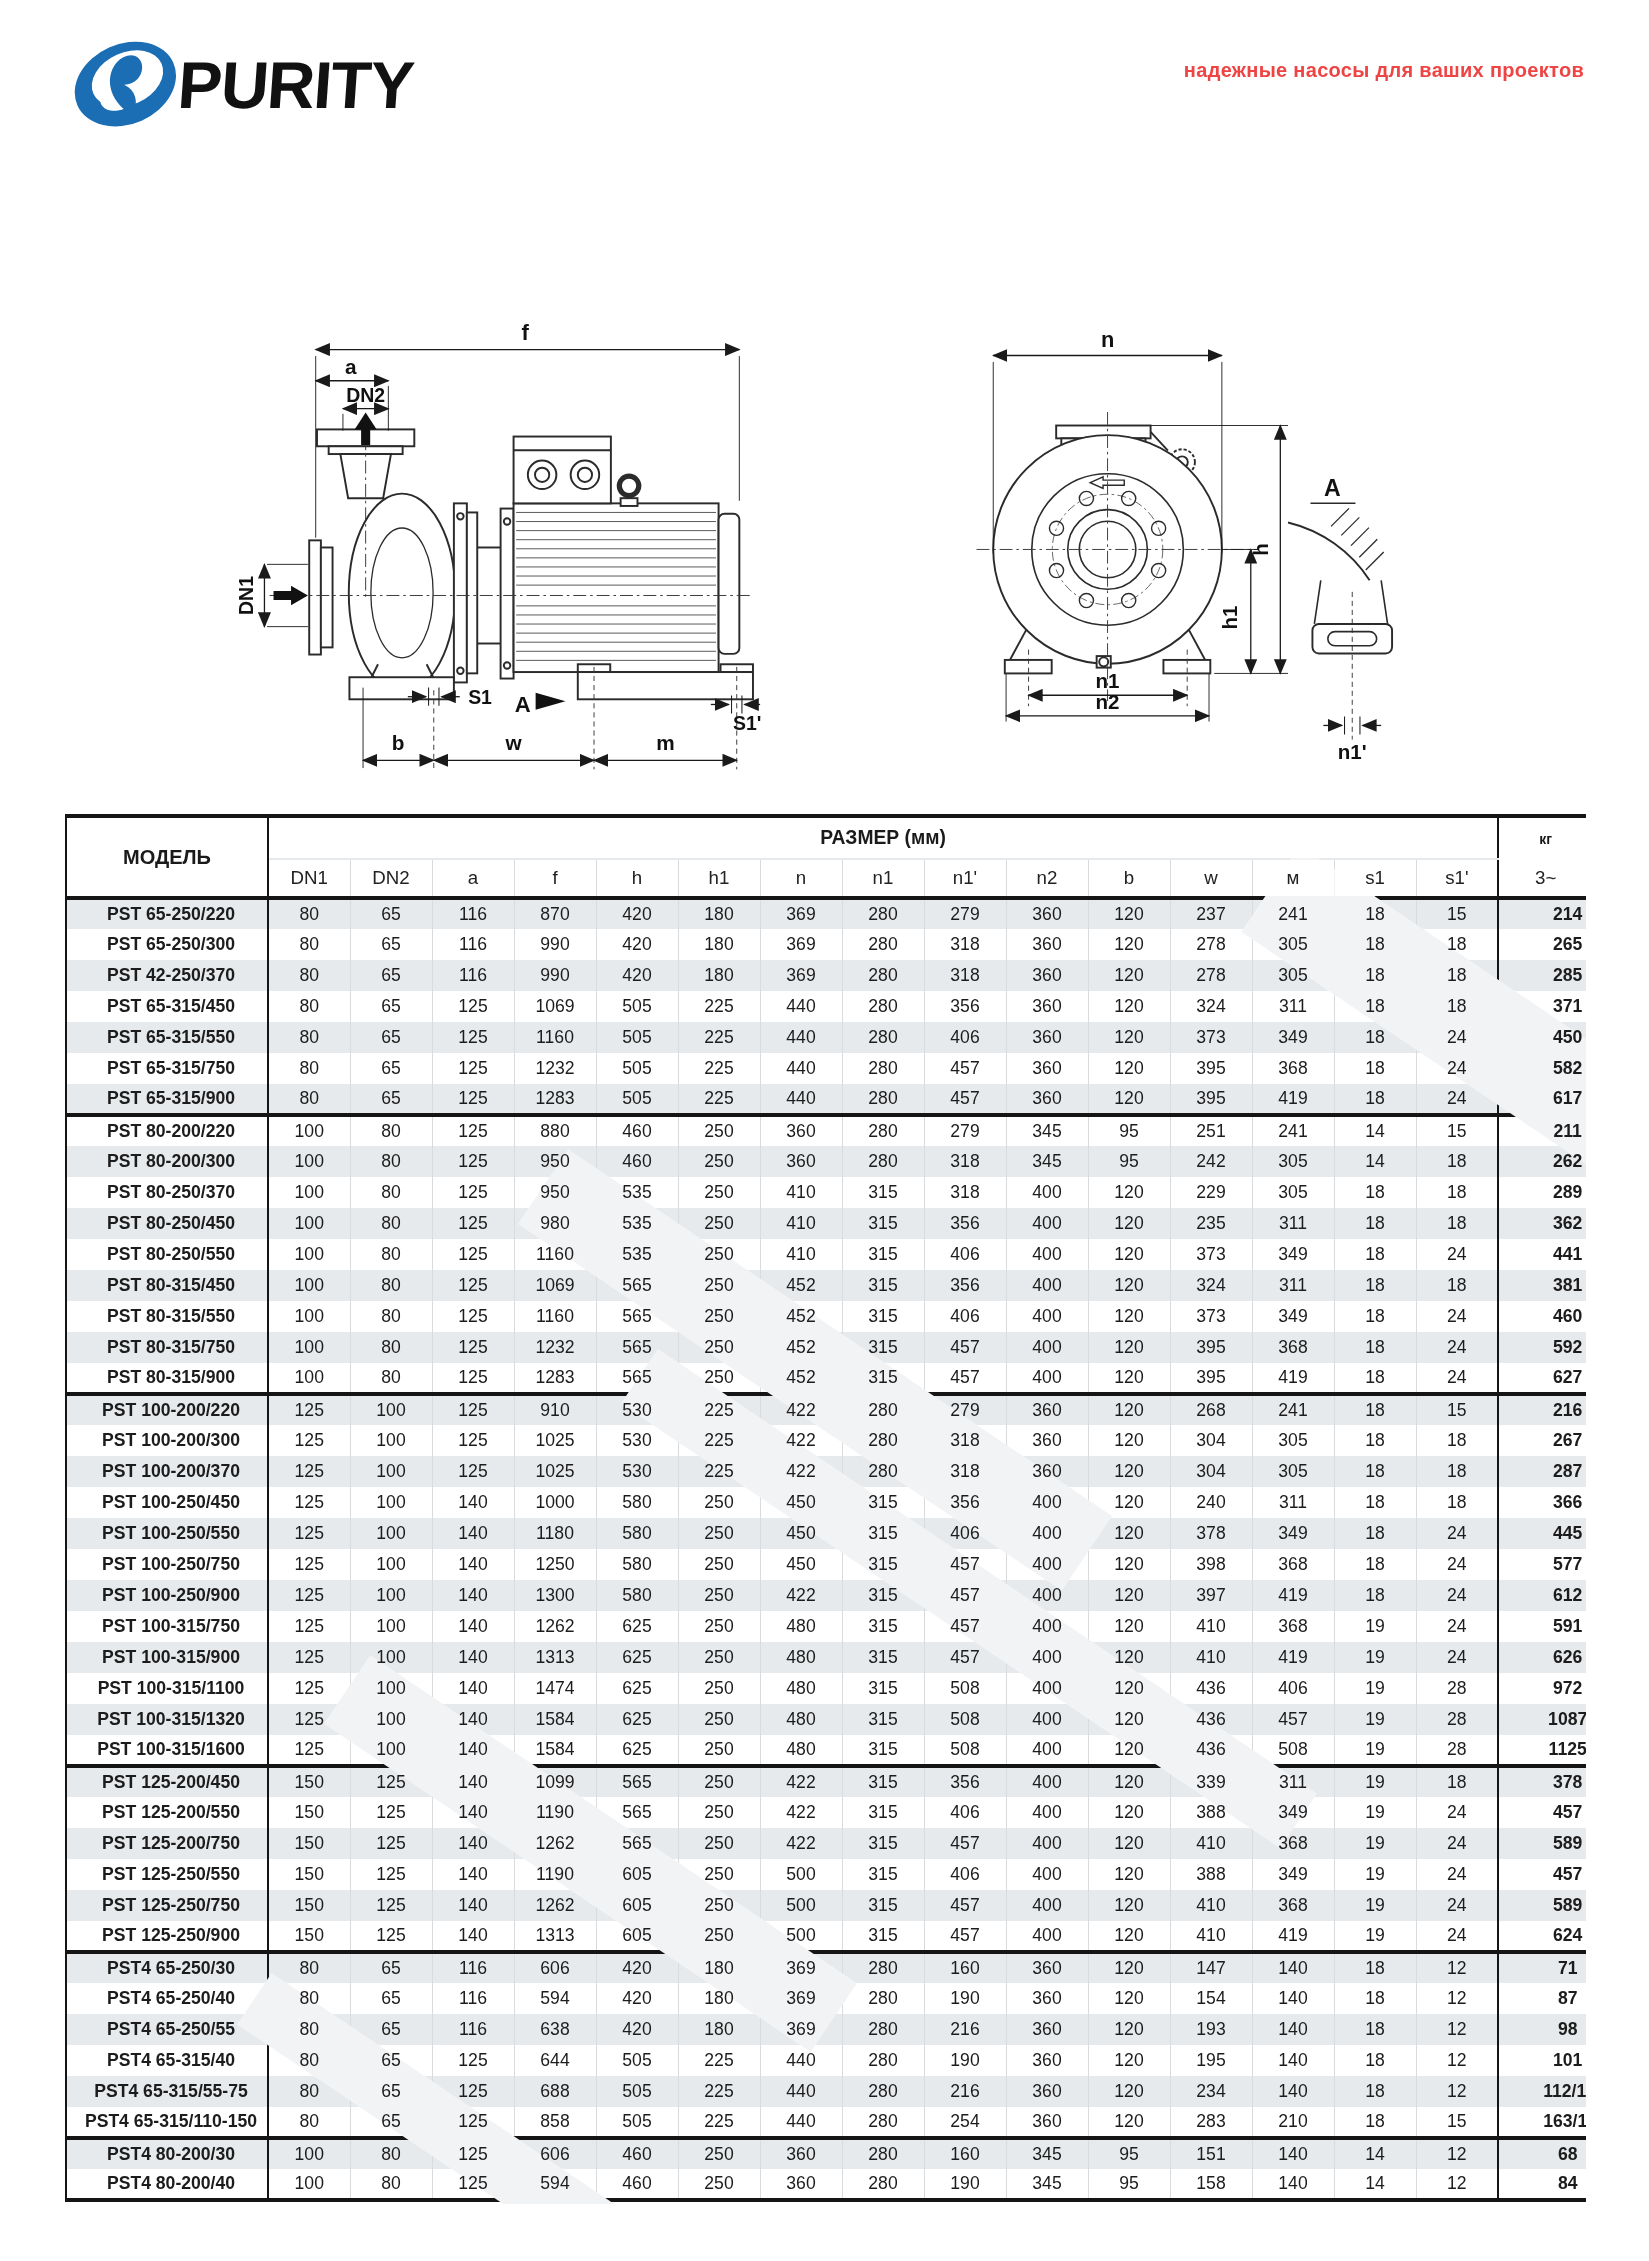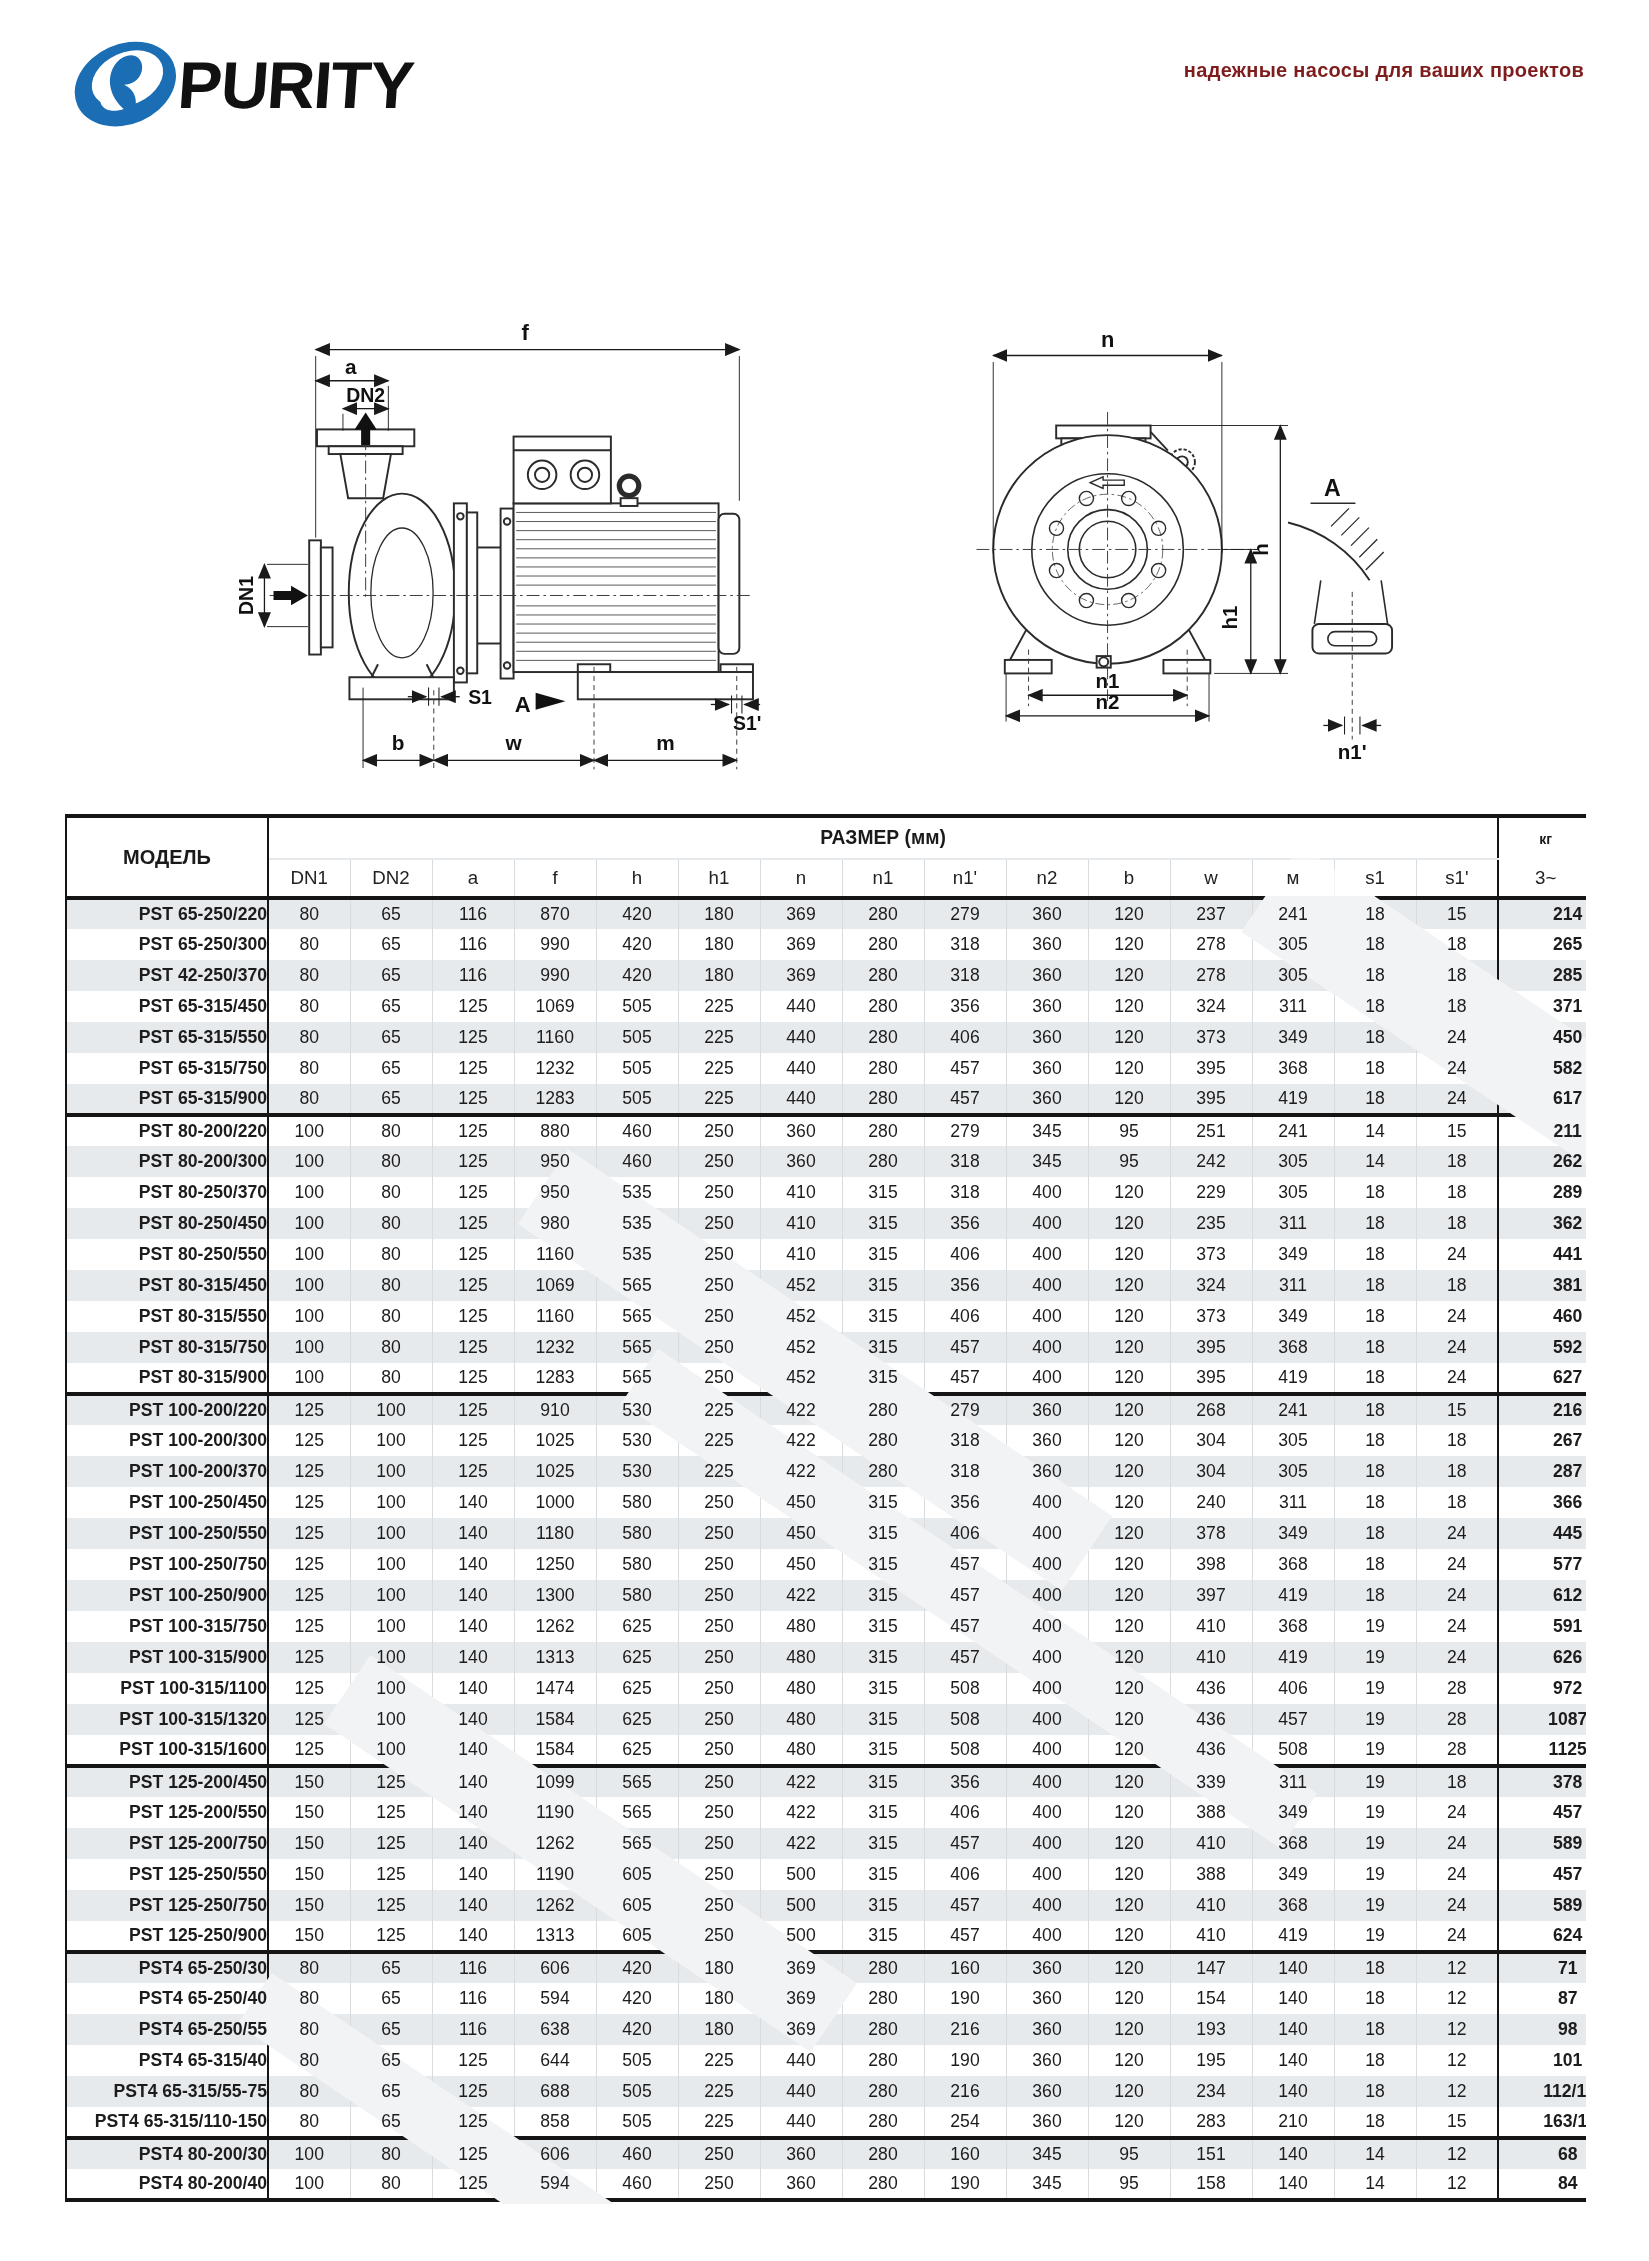--- a/index.html
+++ b/index.html
@@ -1,21 +1,21 @@
 <!DOCTYPE html>
 <html style="font-size:11px"><head>
 <meta charset="utf-8">
 <style>
   * { margin:0; padding:0; box-sizing:border-box; }
   html,body { background:#ffffff; }
   body { width:1650px; height:2261px; position:relative; font-family:"Liberation Sans", sans-serif; color:#1a1a1a; overflow:hidden; }
 
   
   .logo { position:absolute; left:66px; top:30px; width:359px; height:104px; }
-  .slogan { position:absolute; top:59px; right:66px; font-size:20px; font-weight:bold; color:#7f1d1d; letter-spacing:0.3px; }
+  .slogan { position:absolute; top:59px; right:66px; font-size:20px; font-weight:bold; color:#ef4444; letter-spacing:0.3px; }
 
   
   .drawing { position:absolute; }
   #side-view { left:232px; top:275px; width:532px; }
   #front-view { left:938px; top:290px; width:456px; }
   svg text { font-family:"Liberation Sans", sans-serif; font-weight:bold; fill:#111; }
 
   
   .table-wrap { position:absolute; left:65px; top:814px; width:1521px; height:1390px; overflow:hidden; }
   table { border-collapse:collapse; table-layout:fixed; width:1520px; border:2.1px solid #151515; border-top-width:4.8px; border-bottom-width:4.1px; }
@@ -27,21 +27,21 @@
   tr.h2 th { height:39px; font-size:18.7px; font-weight:normal; color:#222; }
   th.model { font-size:20px; font-weight:bold; border-right:2.1px solid #151515;text-align:center; }
   th.size  { font-size:19.3px; font-weight:bold; border-bottom:2.1px solid #e6e9eb;text-align:center; }
   th.kgh   { border-left:2.1px solid #151515; font-size:14px; font-weight:bold; border-bottom:0; }
   th.kgsub { border-left:2.1px solid #151515; border-top:0; font-size:18px; }
   thead { border-bottom:4.1px solid #151515; }
 
   tbody tr { height:31px; }
   tbody tr:nth-child(odd) { background:#e7eaec; }
   tbody td { font-size:17.6px; color:#1c1c1c; }
-  tbody td.model { text-align:right; padding-left:8px; font-weight:bold; font-size:17.6px; border-right:2.1px solid #151515; white-space:nowrap; }
+  tbody td.model { text-align:center; padding-left:8px; font-weight:bold; font-size:17.6px; border-right:2.1px solid #151515; white-space:nowrap; }
   tbody td.kg { font-weight:bold; border-left:2.1px solid #151515;padding-left:44px; }
   tbody tr.group-end td { border-bottom:4.1px solid #151515; }
 
   
   .wm { position:absolute; z-index:2; background:#f2f3f5; pointer-events:none; }
   .wm1 { left:705px; top:228px;  width:90px; height:656px;  transform:rotate(-56deg); }
   .wm2 { left:871px; top:387px;  width:66px;  height:795px; transform:rotate(-56deg); }
   .wm3 { left:484px;  top:746px; width:83px; height:587px;  transform:rotate(-56deg); }
   .wm4 { left:1371px; top:-41px;  width:104px; height:525px;  transform:rotate(-56deg); }
   .wm5 { left:359px;  top:1078px; width:62px;  height:484px;  transform:rotate(-56deg); }

